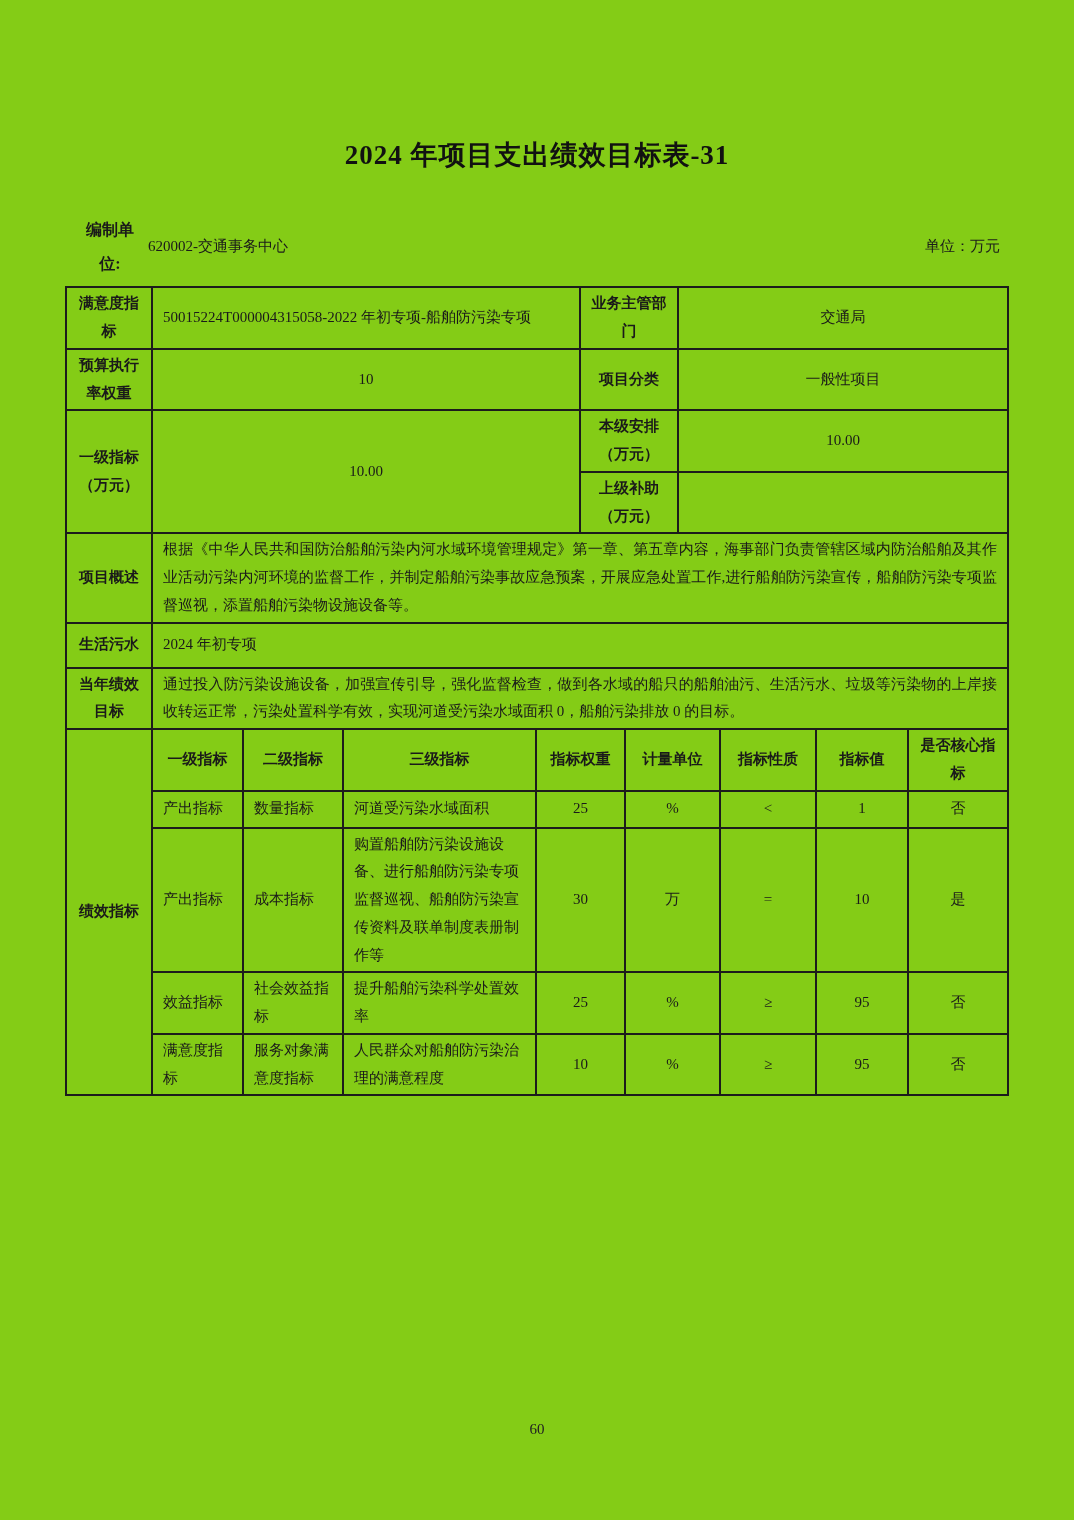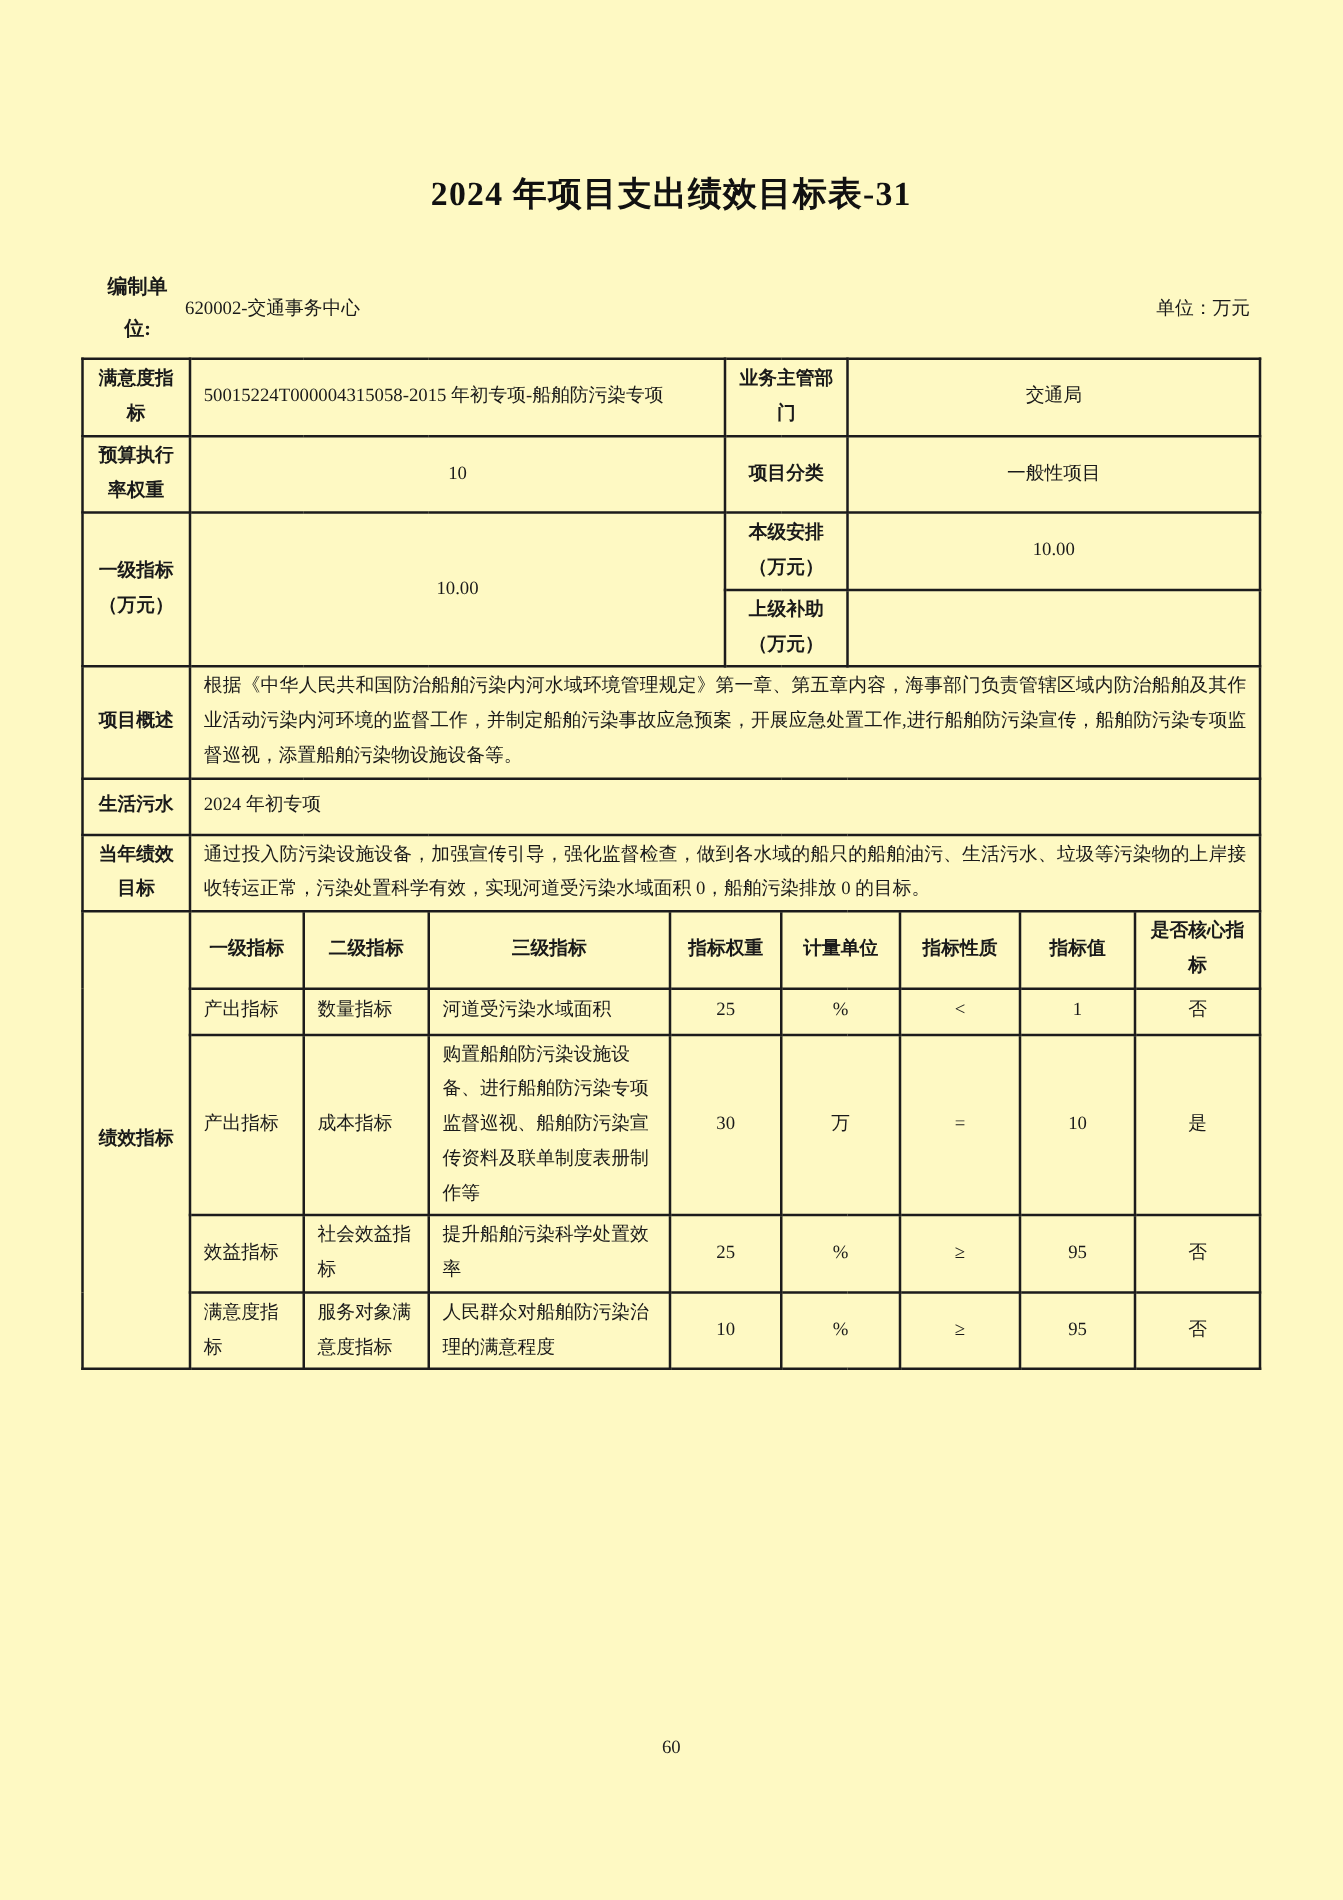--- a/index.html
+++ b/index.html
@@ -1,21 +1,21 @@
 <!DOCTYPE html>
 <html><head>
 <meta charset="utf-8">
 <style>
   * { margin: 0; padding: 0; box-sizing: border-box; }
   html, body { background: #ffffff; }
   .page {
     position: relative;
     width: 1074px;
     height: 1520px;
-    background: #fef9c3;
+    background: #84cc16;
     color: #1a1a1a;
     font-family: "Liberation Serif", "DejaVu Serif", serif;
     overflow: hidden;
   }
   .doc-title {
     padding-top: 138px;
     text-align: center;
     font-size: 27px;
     font-weight: bold;
     letter-spacing: 1px;
@@ -79,21 +79,21 @@
     text-align: center;
     padding: 2px 8px;
   }
   td.hdr-core { padding: 2px 14px; }
   td.ind-left { text-align: left; padding: 2px 10px; }
   td.num { text-align: center; font-family: "Liberation Serif", "DejaVu Serif", serif; }
   .page-number {
     position: absolute;
     left: 0;
     right: 0;
-    top: 1390px;
+    top: 1421px;
     text-align: center;
     font-size: 15px;
     color: #222;
   }
 </style>
 </head>
 <body>
 
 <div class="page">
 
@@ -117,21 +117,21 @@
         <col style="width:53px">
         <col style="width:42px">
       <col style="width:96px">
         <col style="width:92px">
         <col style="width:100px">
     </colgroup>
 
     <tbody>
         <tr style="height:59px">
       <td class="lbl">满意度指标</td>
-      <td colspan="4" class="val-left">50015224T000004315058-2015 年初专项-船舶防污染专项</td>
+      <td colspan="4" class="val-left">50015224T000004315058-2022 年初专项-船舶防污染专项</td>
       <td colspan="2" class="lbl lbl-mid">业务主管部门</td>
       <td colspan="4" class="val-center">交通局</td>
     </tr>
 
     <tr style="height:53px">
       <td class="lbl">预算执行率权重</td>
       <td colspan="4" class="val-center">10</td>
       <td colspan="2" class="lbl lbl-mid">项目分类</td>
       <td colspan="4" class="val-center">一般性项目</td>
     </tr>

